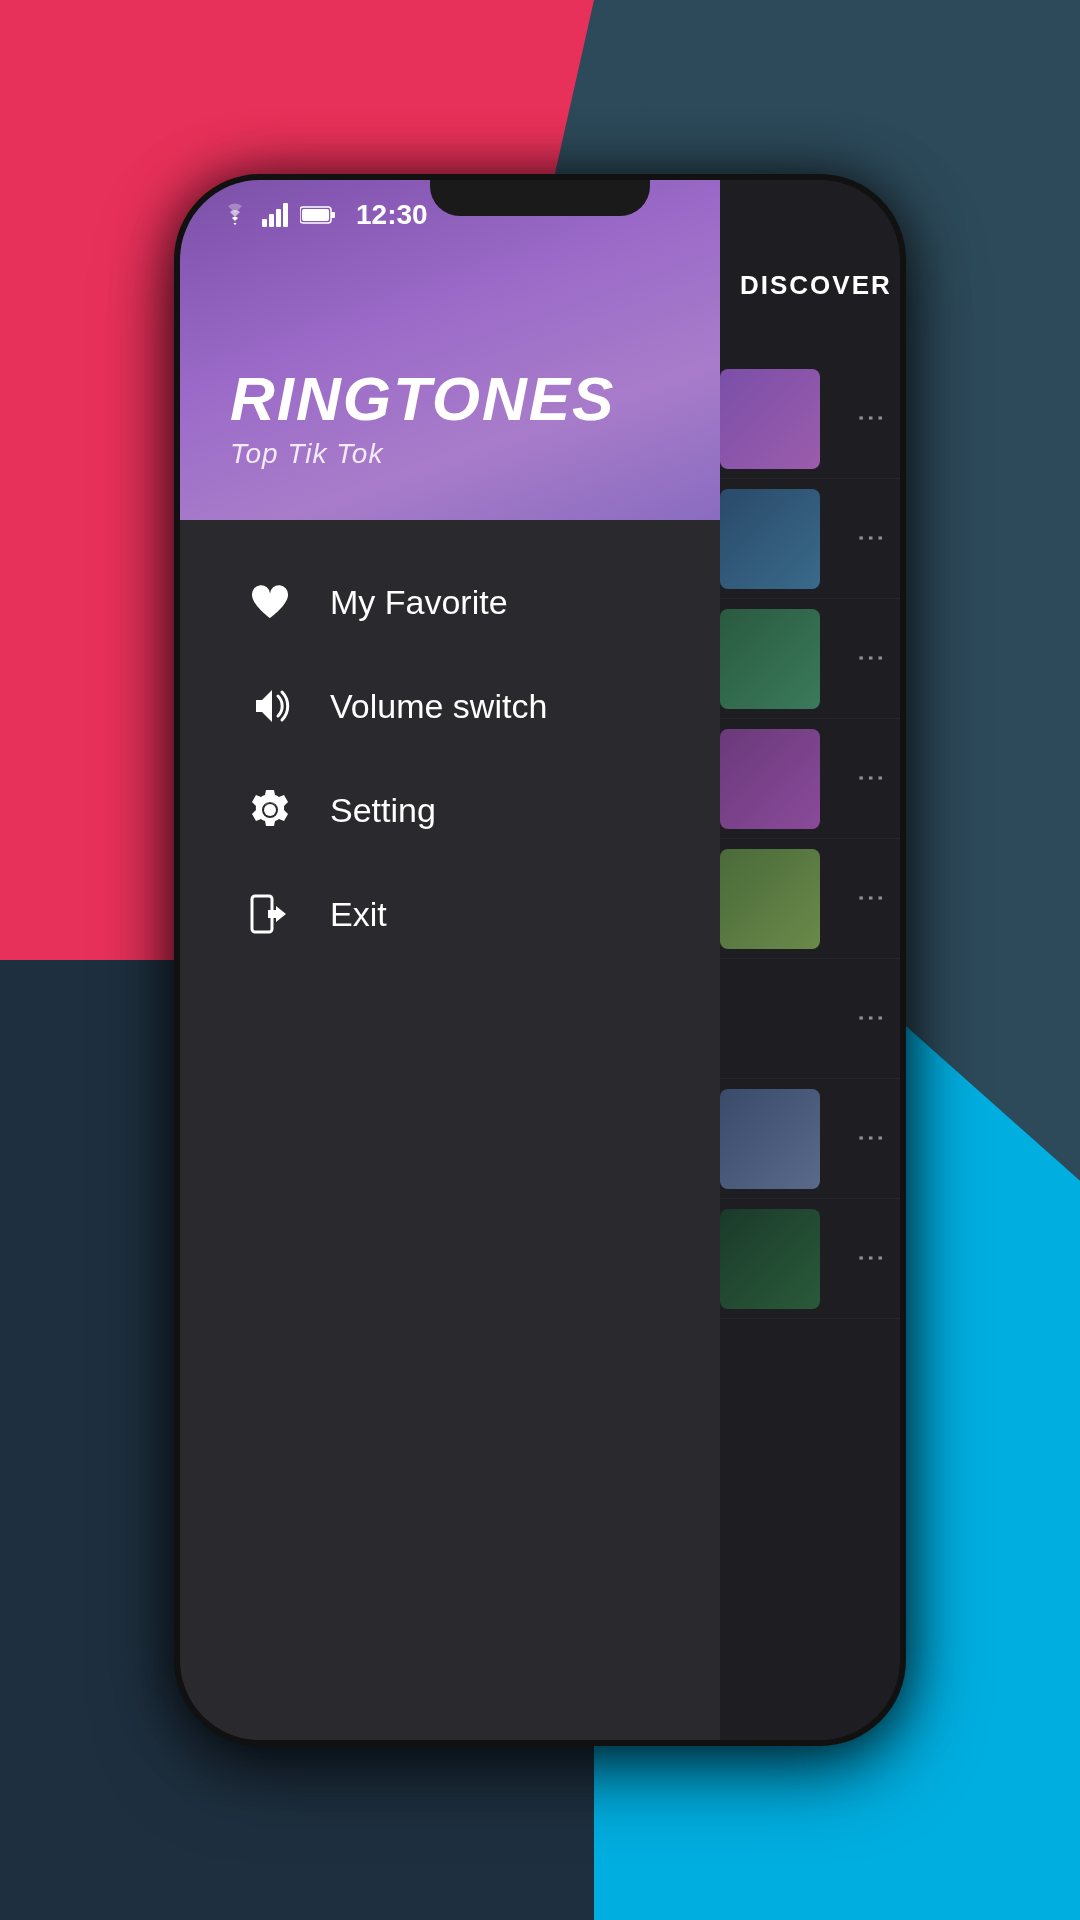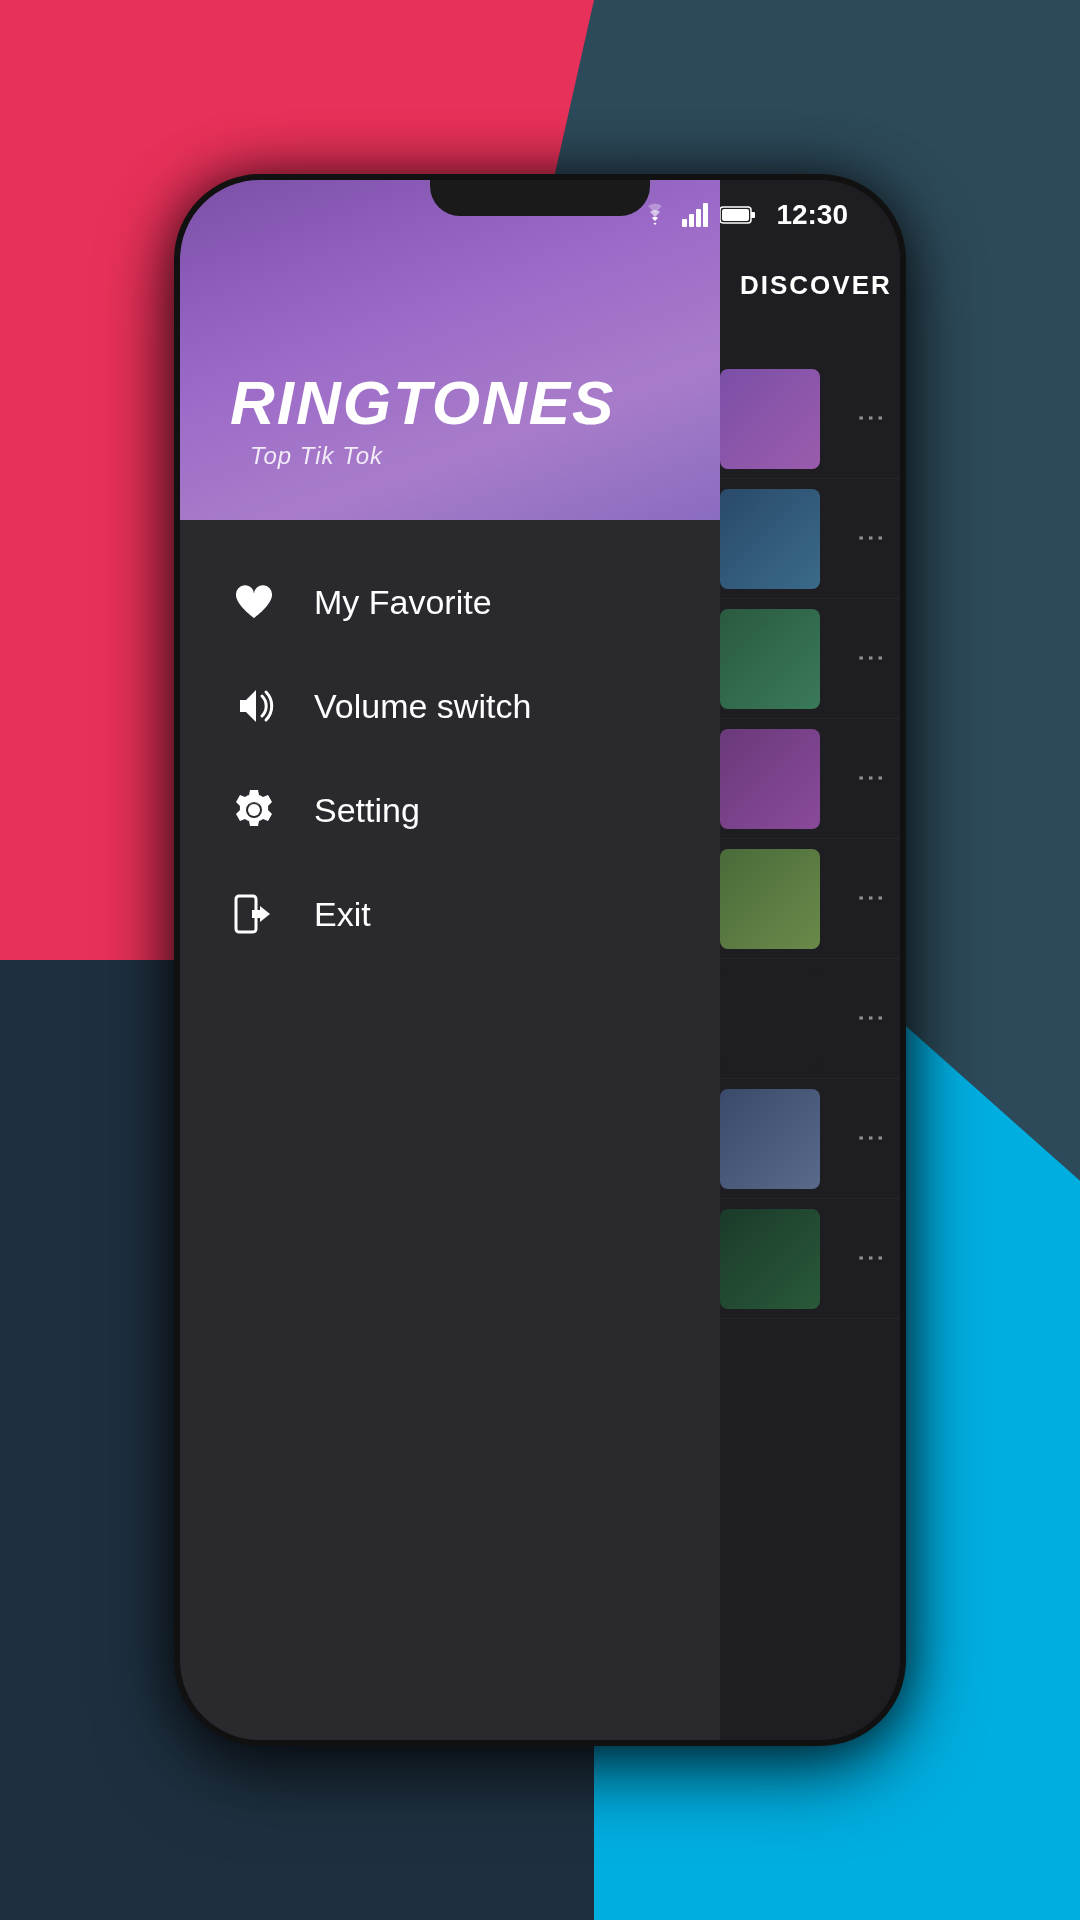--- a/index.html
+++ b/index.html
@@ -77,25 +77,25 @@
       top: 0; left: 0; right: 0; bottom: 0;
       border-radius: 76px;
       overflow: hidden;
       display: flex;
       flex-direction: row;
     }
 
     
     .status-bar {
       position: absolute;
-      top: 0; left: 0; right: 12px;
+      top: 0; left: 0; right: 4px;
       height: 70px;
       display: flex;
       align-items: center;
-      justify-content: flex-end;
+      justify-content: flex-start;
       padding: 0 40px;
       z-index: 100;
       background: transparent;
     }
 
     .status-icons {
       display: flex;
       align-items: center;
       gap: 12px;
       color: white;
@@ -137,41 +137,41 @@
       font-size: 62px;
       font-weight: 900;
       letter-spacing: 2px;
       font-style: italic;
       text-transform: uppercase;
       line-height: 1;
     }
 
     .app-subtitle {
       color: rgba(255,255,255,0.85);
-      font-size: 24px;
+      font-size: 28px;
       font-style: italic;
       margin-top: 8px;
       letter-spacing: 1px;
-      margin-left: 20px;
     }
 
     
     .menu-list {
       padding: 30px 0;
       flex: 1;
     }
 
     .menu-item {
       display: flex;
       align-items: center;
       padding: 28px 50px;
       color: white;
       font-size: 34px;
       cursor: pointer;
       gap: 36px;
+      margin-left: 16px;
     }
 
     .menu-icon {
       width: 48px;
       height: 48px;
       display: flex;
       align-items: center;
       justify-content: center;
       font-size: 36px;
       color: white;

